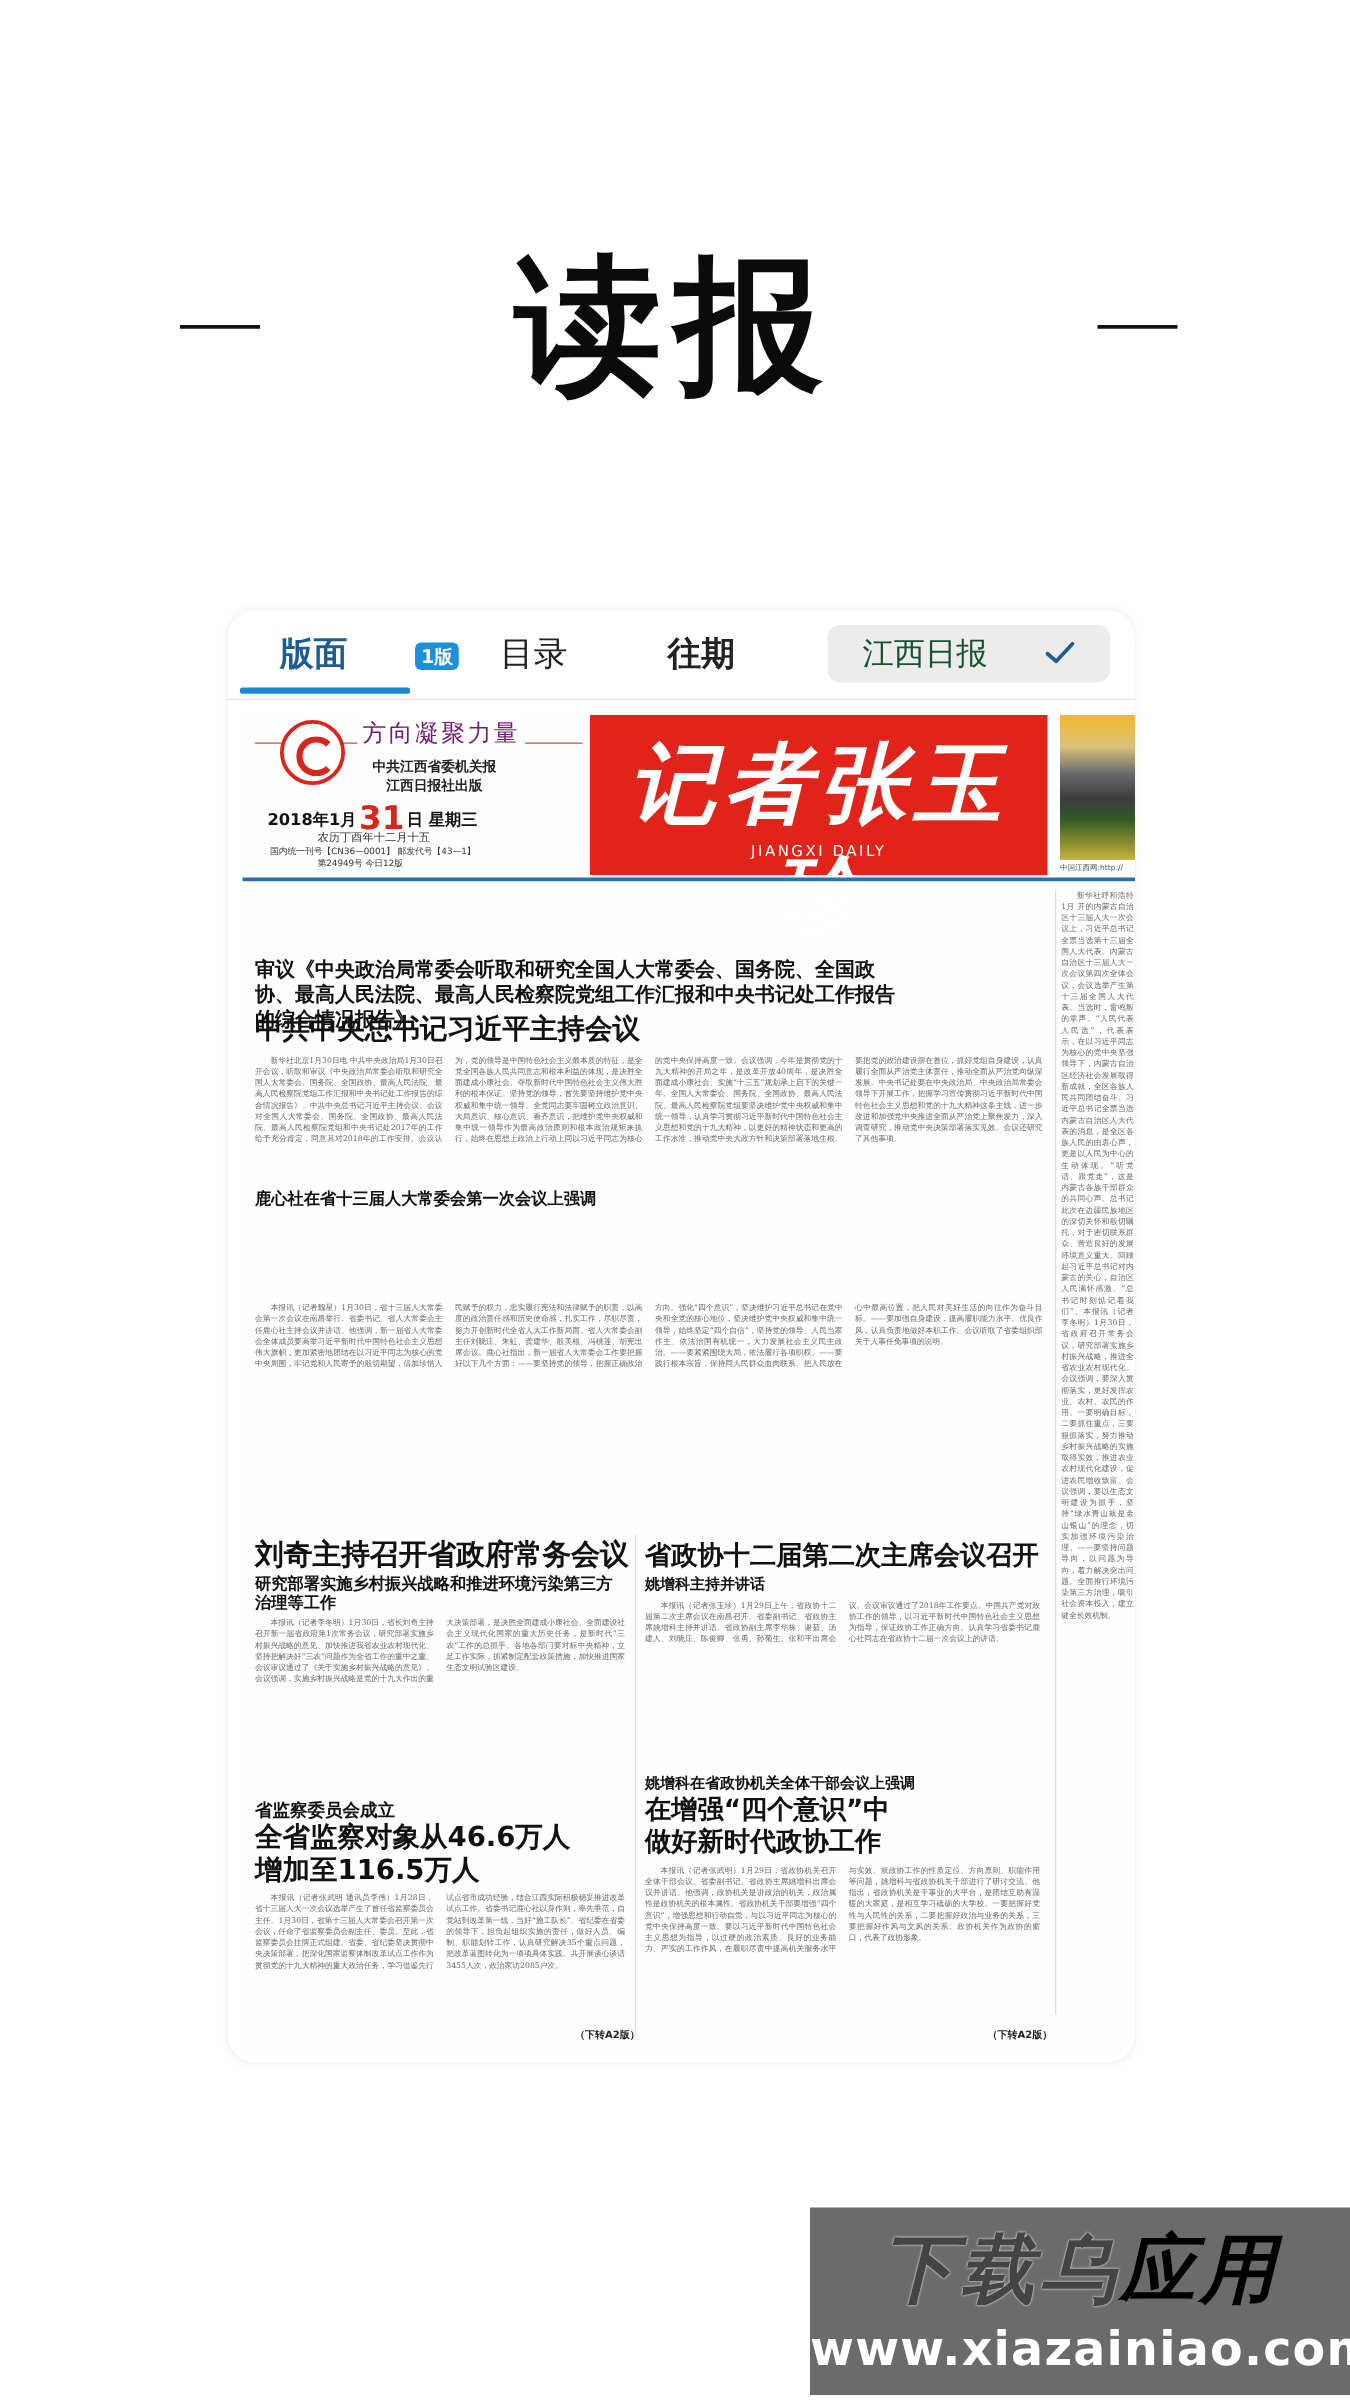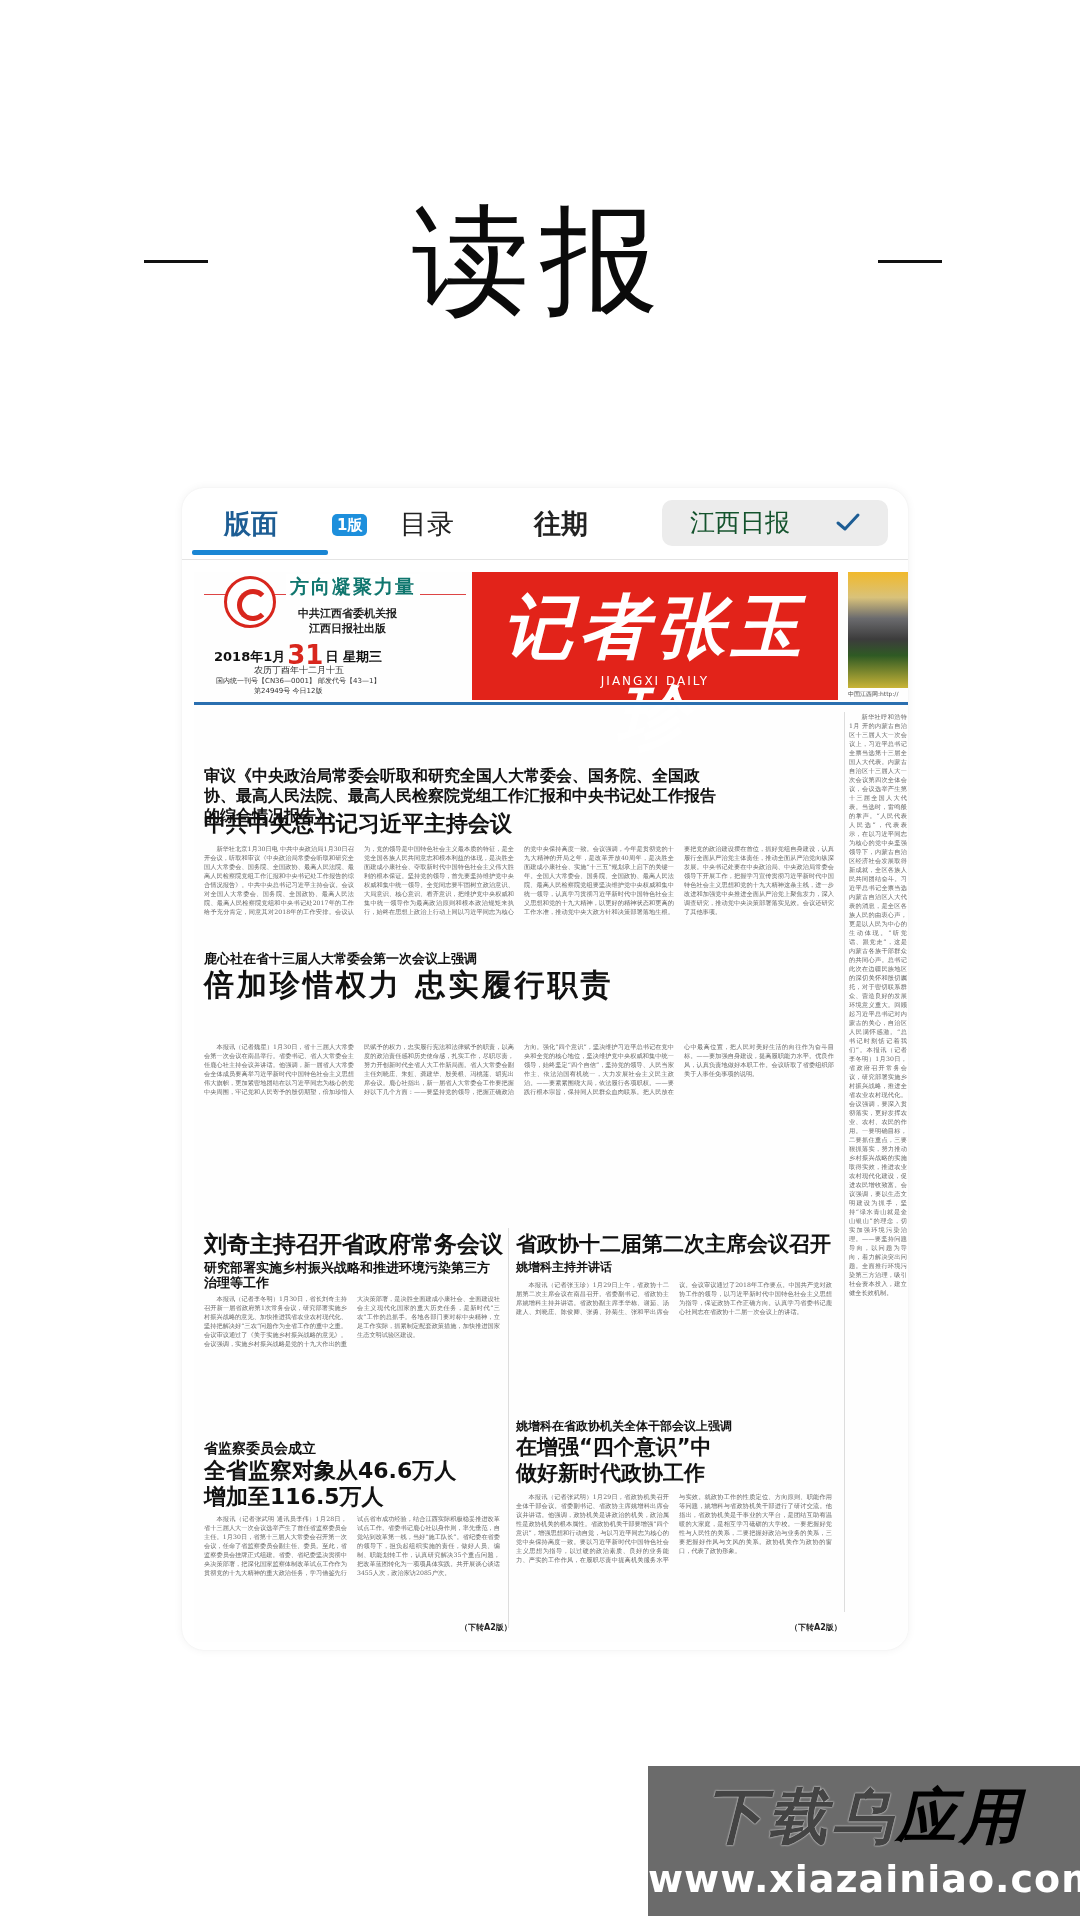--- a/index.html
+++ b/index.html
@@ -6,21 +6,21 @@
   html, body { width: 1080px; height: 1920px; background: #ffffff; overflow: hidden; }
   body { position: relative; font-family: "DejaVu Sans", "Liberation Sans", sans-serif; color: #111; }
 
   
   .hero { position: absolute; left: 0; top: 190px; width: 1080px; height: 140px; }
   .hero .dash { position: absolute; top: 70px; height: 3px; width: 64px; background: #111; }
   .hero .dash.left { left: 144px; }
   .hero .dash.right { left: 878px; }
   .hero .title {
     position: absolute; left: 0; width: 1080px; top: 0; text-align: center;
-    font-family: "DejaVu Serif", "Liberation Serif", serif; font-weight: 400;
+    font-family: "DejaVu Serif", "Liberation Serif", serif; font-weight: 700;
     font-size: 118px; line-height: 140px; letter-spacing: 10px; color: #0b0b0b;
   }
 
   
   .card {
     position: absolute; left: 182px; top: 488px; width: 726px; height: 1162px;
     background: #fff; border-radius: 22px;
     box-shadow: 0 0 10px rgba(0,0,0,0.06), 0 0 2px rgba(0,0,0,0.05);
     overflow: hidden;
   }
@@ -43,21 +43,21 @@
   .paper-select .name { position: absolute; left: 28px; top: 6px; font-size: 25px; line-height: 34px; color: #14532d; }
   .paper-select .check { position: absolute; right: 22px; top: 4px; width: 36px; height: 36px; }
 
   
   .paper { position: absolute; left: 12px; top: 84px; width: 714px; height: 1070px; background: #fefefe; }
 
   .masthead-left { position: absolute; left: 0; top: 0; width: 282px; height: 125px; }
   .slogan-line { position: absolute; left: 10px; top: 22px; width: 262px; height: 1px; background: #d44; }
   .logo { position: absolute; left: 30px; top: 4px; width: 52px; height: 52px; border: 3px solid #d8261d; border-radius: 50%; background: #fff; }
   .logo::before { content: ""; position: absolute; left: 10px; top: 10px; width: 22px; height: 22px; border: 5px solid #d8261d; border-radius: 50%; border-right-color: transparent; }
-  .slogan { position: absolute; left: 92px; top: 2px; font-size: 19px; font-weight: 700; color: #0f766e; letter-spacing: 2px; background: #fff; padding: 0 4px; }
+  .slogan { position: absolute; left: 92px; top: 2px; font-size: 19px; font-weight: 400; color: #701a75; letter-spacing: 2px; background: #fff; padding: 0 4px; }
   .org { position: absolute; left: 104px; top: 34px; font-size: 11px; line-height: 15px; color: #222; text-align: center; font-weight: 700; }
   .date-line { position: absolute; left: 20px; top: 68px; font-size: 13px; color: #111; font-weight: 700; white-space: nowrap; }
   .date-line .day { font-size: 26px; color: #d8261d; font-weight: 700; vertical-align: -3px; margin: 0 2px; }
   .lunar { position: absolute; left: 60px; top: 92px; font-size: 9px; color: #333; }
   .issn { position: absolute; left: 22px; top: 104px; font-size: 7px; color: #333; white-space: nowrap; }
   .issue { position: absolute; left: 60px; top: 114px; font-size: 7px; color: #333; white-space: nowrap; }
 
   .masthead-red {
     position: absolute; left: 278px; top: 0; width: 366px; height: 128px;
     background: #e2231a; color: #fff;
@@ -160,21 +160,20 @@
     <div class="photo-cap">中国江西网:http://</div>
     <div class="rule-blue"></div>
 
     <div class="deck">审议《中央政治局常委会听取和研究全国人大常委会、国务院、全国政协、最高人民法院、最高人民检察院党组工作汇报和中央书记处工作报告的综合情况报告》</div>
     <div class="h2">中共中央总书记习近平主持会议</div>
     <div class="body" style="left:10px; top:272px; width:630px; height:102px; column-count:4;">
       <p>新华社北京1月30日电 中共中央政治局1月30日召开会议，听取和审议《中央政治局常委会听取和研究全国人大常委会、国务院、全国政协、最高人民法院、最高人民检察院党组工作汇报和中央书记处工作报告的综合情况报告》。中共中央总书记习近平主持会议。会议对全国人大常委会、国务院、全国政协、最高人民法院、最高人民检察院党组和中央书记处2017年的工作给予充分肯定，同意其对2018年的工作安排。会议认为，党的领导是中国特色社会主义最本质的特征，是全党全国各族人民共同意志和根本利益的体现，是决胜全面建成小康社会、夺取新时代中国特色社会主义伟大胜利的根本保证。坚持党的领导，首先要坚持维护党中央权威和集中统一领导。全党同志要牢固树立政治意识、大局意识、核心意识、看齐意识，把维护党中央权威和集中统一领导作为最高政治原则和根本政治规矩来执行，始终在思想上政治上行动上同以习近平同志为核心的党中央保持高度一致。会议强调，今年是贯彻党的十九大精神的开局之年，是改革开放40周年，是决胜全面建成小康社会、实施“十三五”规划承上启下的关键一年。全国人大常委会、国务院、全国政协、最高人民法院、最高人民检察院党组要坚决维护党中央权威和集中统一领导，认真学习贯彻习近平新时代中国特色社会主义思想和党的十九大精神，以更好的精神状态和更高的工作水准，推动党中央大政方针和决策部署落地生根。要把党的政治建设摆在首位，抓好党组自身建设，认真履行全面从严治党主体责任，推动全面从严治党向纵深发展。中央书记处要在中央政治局、中央政治局常委会领导下开展工作，把握学习宣传贯彻习近平新时代中国特色社会主义思想和党的十九大精神这条主线，进一步改进和加强党中央推进全面从严治党上聚焦发力，深入调查研究，推动党中央决策部署落实见效。会议还研究了其他事项。</p>
     </div>
 
     <div class="kicker" style="left:10px; top:378px;">鹿心社在省十三届人大常委会第一次会议上强调</div>
-    <div class="big-head" style="left:10px; top:396px; font-size:30px; line-height:34px; letter-spacing:3px;">倍加珍惜权力  忠实履行职责</div>
     <div class="body" style="left:10px; top:470px; width:630px; height:178px; column-count:4;">
       <p>本报讯（记者魏星）1月30日，省十三届人大常委会第一次会议在南昌举行。省委书记、省人大常委会主任鹿心社主持会议并讲话。他强调，新一届省人大常委会全体成员要高举习近平新时代中国特色社会主义思想伟大旗帜，更加紧密地团结在以习近平同志为核心的党中央周围，牢记党和人民寄予的殷切期望，倍加珍惜人民赋予的权力，忠实履行宪法和法律赋予的职责，以高度的政治责任感和历史使命感，扎实工作，尽职尽责，努力开创新时代全省人大工作新局面。省人大常委会副主任刘晓庄、朱虹、龚建华、殷美根、冯桃莲、胡宪出席会议。鹿心社指出，新一届省人大常委会工作要把握好以下几个方面：——要坚持党的领导，把握正确政治方向。强化“四个意识”，坚决维护习近平总书记在党中央和全党的核心地位，坚决维护党中央权威和集中统一领导，始终坚定“四个自信”，坚持党的领导、人民当家作主、依法治国有机统一，大力发展社会主义民主政治。——要紧紧围绕大局，依法履行各项职权。——要践行根本宗旨，保持同人民群众血肉联系。把人民放在心中最高位置，把人民对美好生活的向往作为奋斗目标。——要加强自身建设，提高履职能力水平。优良作风，认真负责地做好本职工作。会议听取了省委组织部关于人事任免事项的说明。</p>
     </div>
 
     <div class="big-head" style="left:10px; top:658px; font-size:23px; line-height:28px;">刘奇主持召开省政府常务会议</div>
     <div class="deck" style="left:10px; top:688px; width:290px; font-size:13px; line-height:15px;">研究部署实施乡村振兴战略和推进环境污染第三方治理等工作</div>
     <div class="body" style="left:10px; top:722px; width:296px; height:138px; column-count:2;">
       <p>本报讯（记者李冬明）1月30日，省长刘奇主持召开新一届省政府第1次常务会议，研究部署实施乡村振兴战略的意见、加快推进我省农业农村现代化、坚持把解决好“三农”问题作为全省工作的重中之重。会议审议通过了《关于实施乡村振兴战略的意见》。会议强调，实施乡村振兴战略是党的十九大作出的重大决策部署，是决胜全面建成小康社会、全面建设社会主义现代化国家的重大历史任务，是新时代“三农”工作的总抓手。各地各部门要对标中央精神，立足工作实际，抓紧制定配套政策措施，加快推进国家生态文明试验区建设。</p>
     </div>
 

